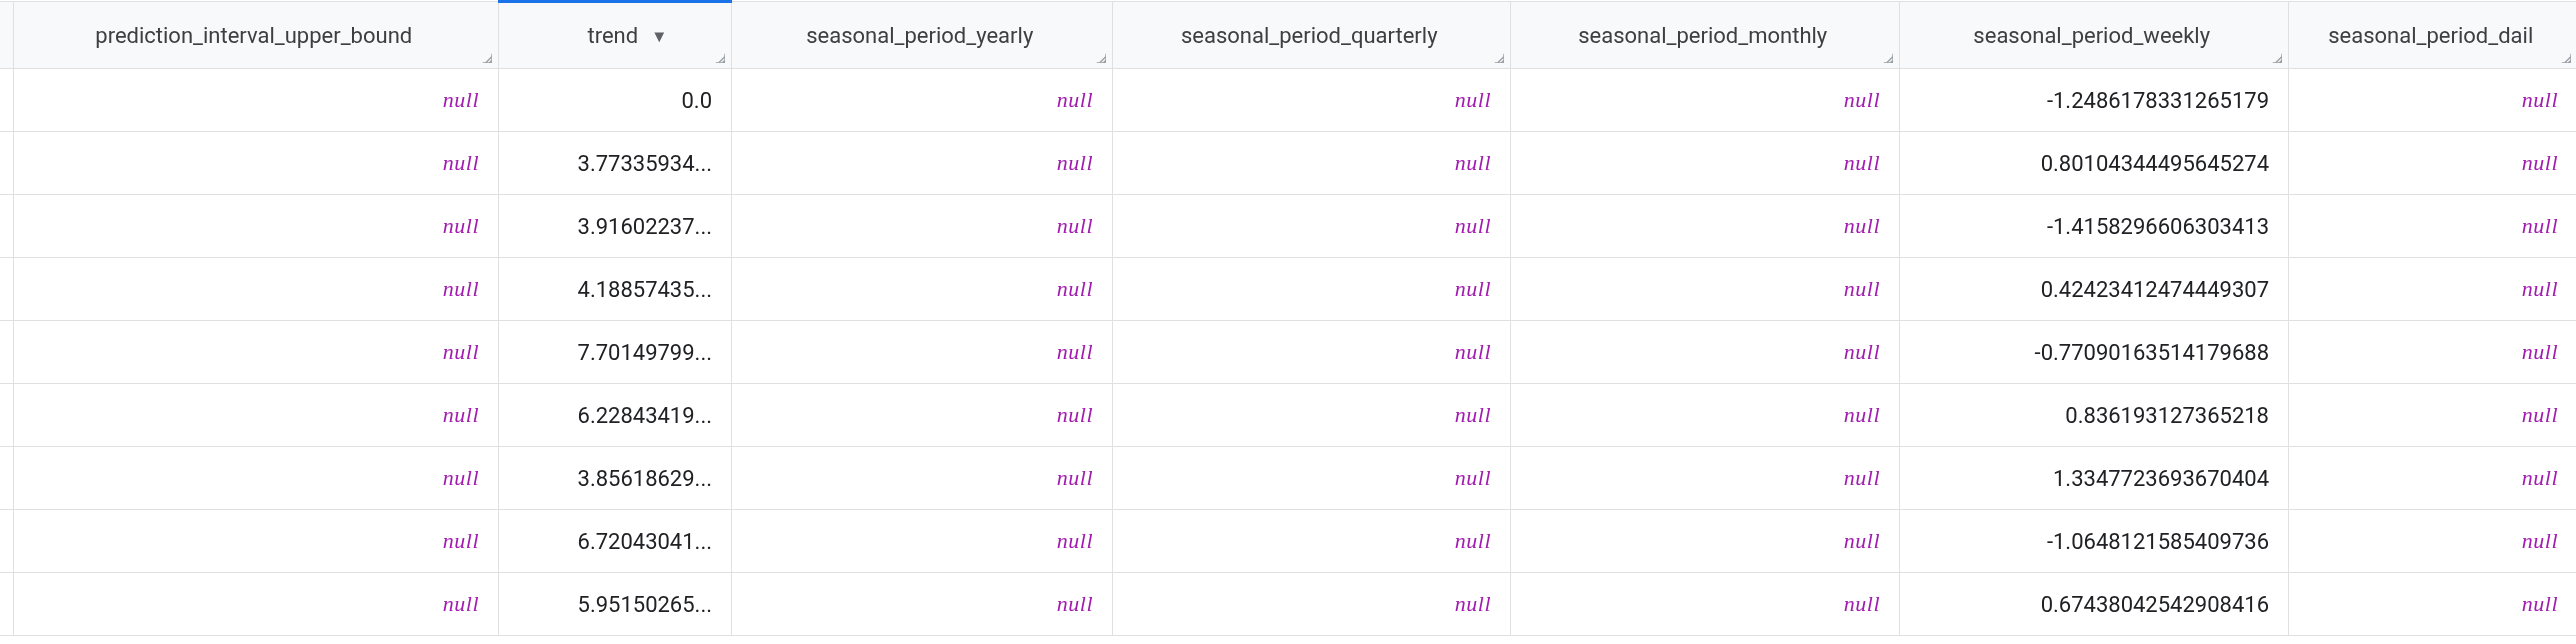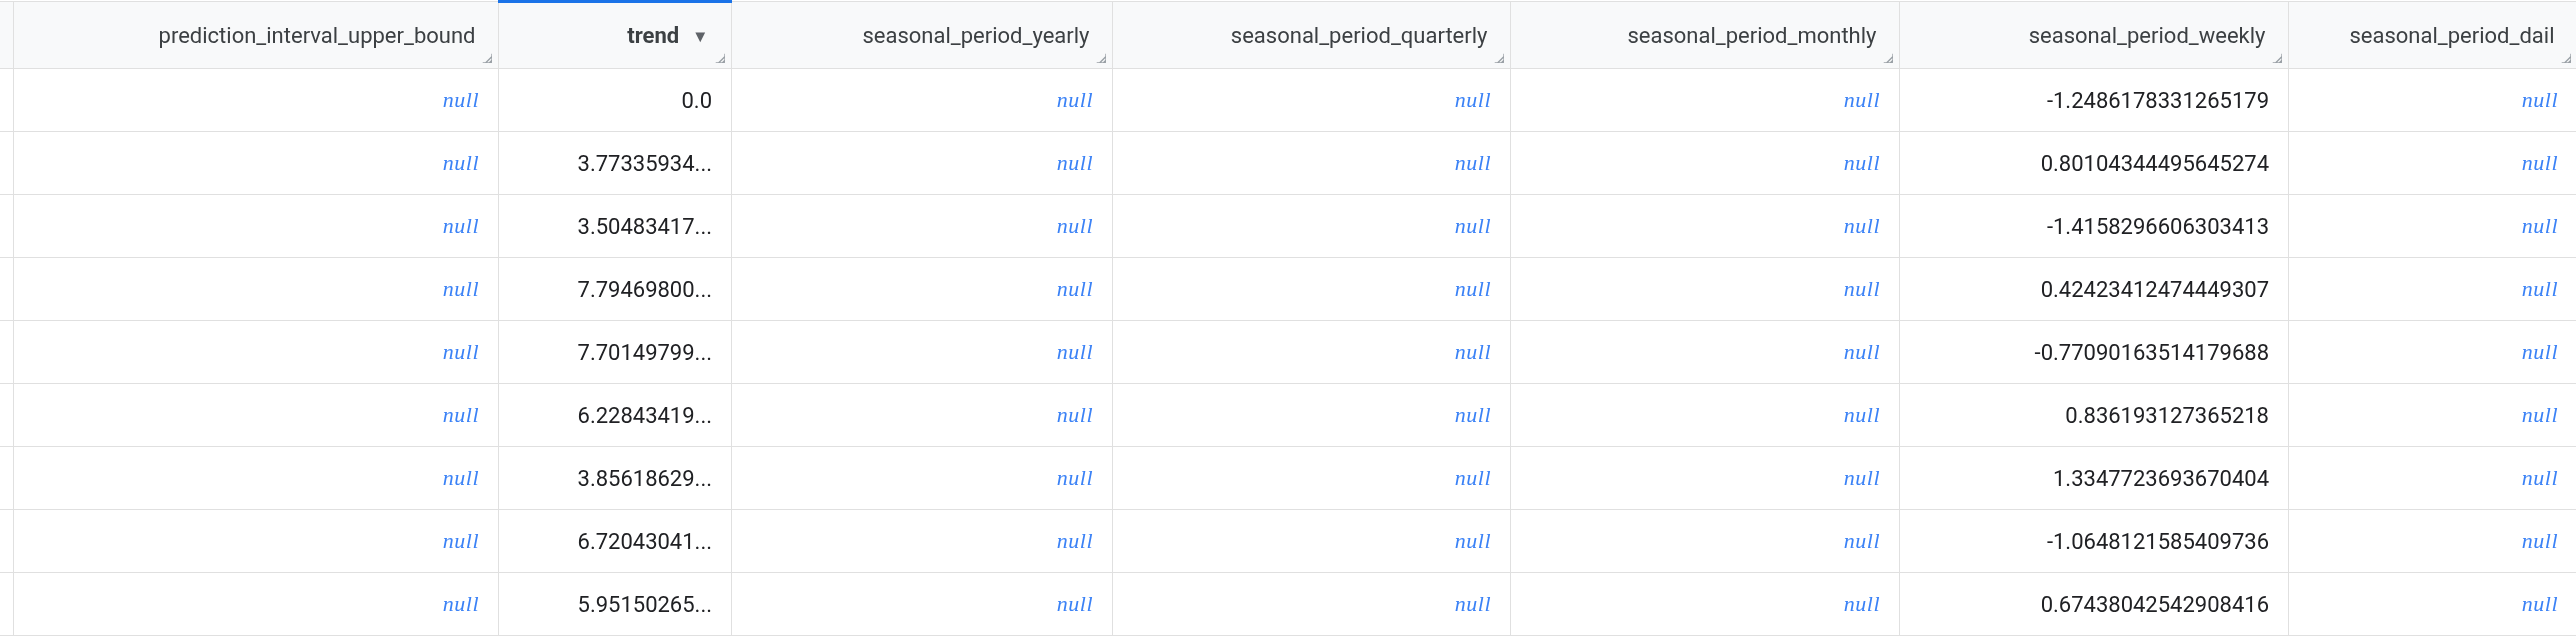--- a/index.html
+++ b/index.html
@@ -30,43 +30,43 @@
       white-space: nowrap;
       overflow: hidden;
       text-overflow: ellipsis;
       vertical-align: middle;
     }
     th {
       background: #f8f9fa;
       font-weight: 400;
       color: #3c4043;
       padding: 15px 22px 15px 18.5px;
-      text-align: right;
+      text-align: center;
       height: 67px;
     }
     th.active-tab {
       border-top: 3.7px solid #1a73e8;
     }
     th.sorted {
-      font-weight: 700;
+      font-weight: 400;
       padding-left: 48px;
     }
     .sort-arrow {
       display: inline-block;
       margin-left: 7.4px;
       font-size: 16.7px;
       color: #5f6368;
       vertical-align: middle;
     }
     td {
       padding: 0 18.5px 0 11px;
       height: 63px;
     }
     .null-val {
-      color: #3b82f6;
+      color: #a21caf;
       font-style: italic;
       font-family: Georgia, serif;
       letter-spacing: 0.5px;
     }
     .resize-handle {
       position: absolute;
       bottom: 0;
       right: 0;
       width: 18.5px;
       height: 18.5px;
@@ -183,31 +183,31 @@
           <td>3.77335934...</td>
           <td><span class="null-val">null</span></td>
           <td><span class="null-val">null</span></td>
           <td><span class="null-val">null</span></td>
           <td>0.80104344495645274</td>
           <td><span class="null-val">null</span></td>
         </tr>
         <tr>
           <td class="leadcell"></td>
           <td><span class="null-val">null</span></td>
-          <td>3.50483417...</td>
+          <td>3.91602237...</td>
           <td><span class="null-val">null</span></td>
           <td><span class="null-val">null</span></td>
           <td><span class="null-val">null</span></td>
           <td>-1.4158296606303413</td>
           <td><span class="null-val">null</span></td>
         </tr>
         <tr>
           <td class="leadcell"></td>
           <td><span class="null-val">null</span></td>
-          <td>7.79469800...</td>
+          <td>4.18857435...</td>
           <td><span class="null-val">null</span></td>
           <td><span class="null-val">null</span></td>
           <td><span class="null-val">null</span></td>
           <td>0.42423412474449307</td>
           <td><span class="null-val">null</span></td>
         </tr>
         <tr>
           <td class="leadcell"></td>
           <td><span class="null-val">null</span></td>
           <td>7.70149799...</td>

